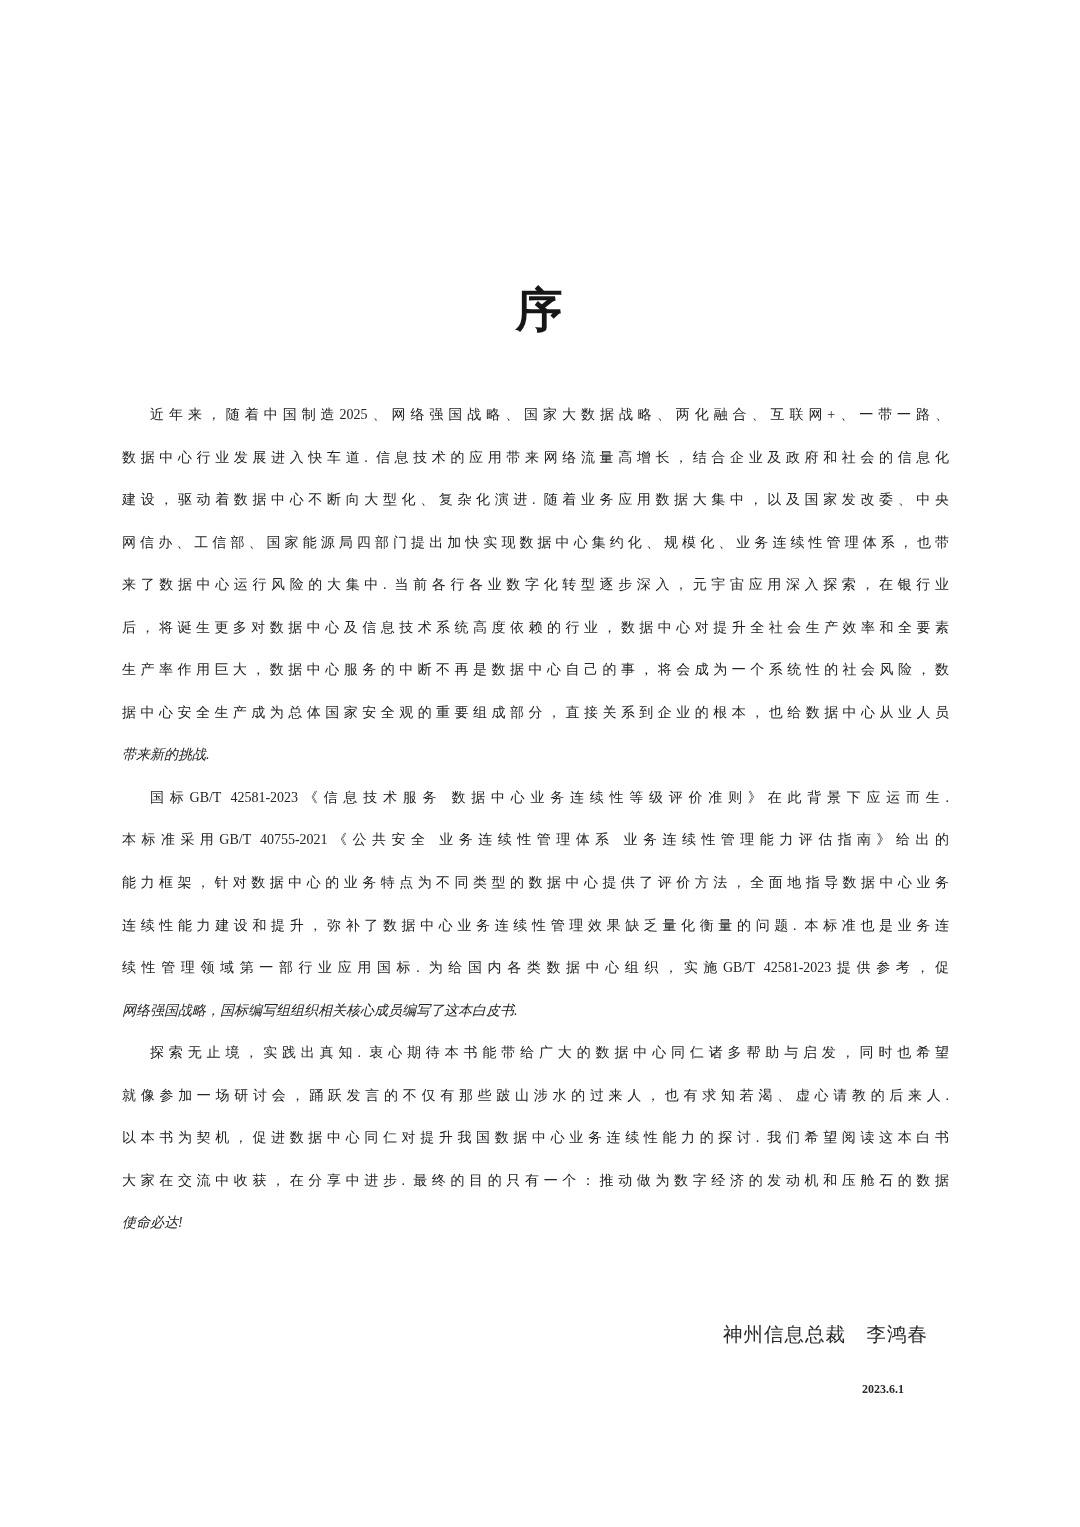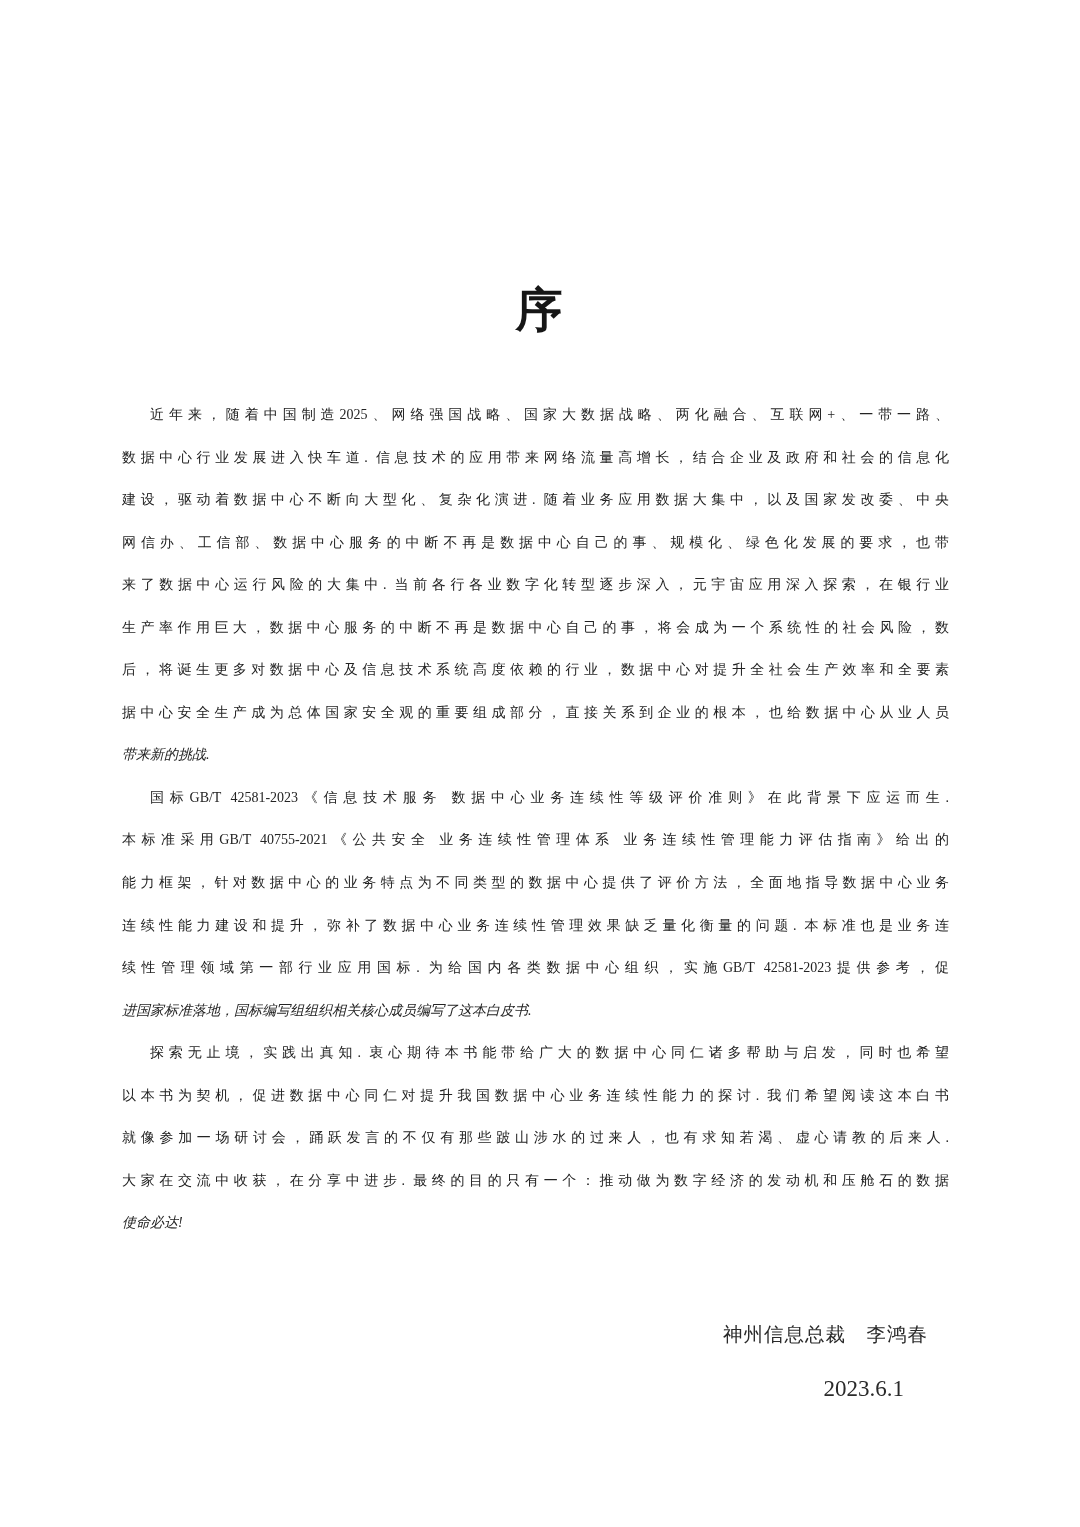--- a/index.html
+++ b/index.html
@@ -57,50 +57,51 @@
     right: 152px;
     font-size: 19.5px;
     line-height: 30px;
     color: #2a2a2a;
     letter-spacing: 1px;
   }
   .date-line {
     position: absolute;
     top: 1374px;
     right: 176px;
-    font-size: 23px;
+    font-size: 12px;
     line-height: 30px;
     color: #2a2a2a;
+    font-weight: bold;
   }
 </style>
 </head>
 <body>
 
 <div class="page">
   <h1 class="doc-title">序</h1>
 
   <div class="body-text">
       <div class="line first">近年来，随着中国制造2025、网络强国战略、国家大数据战略、两化融合、互联网+、一带一路、</div>
       <div class="line">数据中心行业发展进入快车道. 信息技术的应用带来网络流量高增长，结合企业及政府和社会的信息化</div>
       <div class="line">建设，驱动着数据中心不断向大型化、复杂化演进. 随着业务应用数据大集中，以及国家发改委、中央</div>
-      <div class="line">网信办、工信部、数据中心服务的中断不再是数据中心自己的事、规模化、绿色化发展的要求，也带</div>
+      <div class="line">网信办、工信部、国家能源局四部门提出加快实现数据中心集约化、规模化、业务连续性管理体系，也带</div>
       <div class="line">来了数据中心运行风险的大集中. 当前各行各业数字化转型逐步深入，元宇宙应用深入探索，在银行业</div>
+      <div class="line">后，将诞生更多对数据中心及信息技术系统高度依赖的行业，数据中心对提升全社会生产效率和全要素</div>
       <div class="line">生产率作用巨大，数据中心服务的中断不再是数据中心自己的事，将会成为一个系统性的社会风险，数</div>
-      <div class="line">后，将诞生更多对数据中心及信息技术系统高度依赖的行业，数据中心对提升全社会生产效率和全要素</div>
       <div class="line">据中心安全生产成为总体国家安全观的重要组成部分，直接关系到企业的根本，也给数据中心从业人员</div>
       <div class="line last">带来新的挑战.</div>
       <div class="line first">国标GB/T 42581-2023《信息技术服务 数据中心业务连续性等级评价准则》在此背景下应运而生.</div>
       <div class="line">本标准采用GB/T 40755-2021《公共安全 业务连续性管理体系 业务连续性管理能力评估指南》给出的</div>
       <div class="line">能力框架，针对数据中心的业务特点为不同类型的数据中心提供了评价方法，全面地指导数据中心业务</div>
       <div class="line">连续性能力建设和提升，弥补了数据中心业务连续性管理效果缺乏量化衡量的问题. 本标准也是业务连</div>
       <div class="line">续性管理领域第一部行业应用国标. 为给国内各类数据中心组织，实施GB/T 42581-2023提供参考，促</div>
-      <div class="line last">进国家标准落地，国标编写组组织相关核心成员编写了这本白皮书.</div>
+      <div class="line last">网络强国战略，国标编写组组织相关核心成员编写了这本白皮书.</div>
       <div class="line first">探索无止境，实践出真知. 衷心期待本书能带给广大的数据中心同仁诸多帮助与启发，同时也希望</div>
+      <div class="line">就像参加一场研讨会，踊跃发言的不仅有那些跛山涉水的过来人，也有求知若渴、虚心请教的后来人.</div>
       <div class="line">以本书为契机，促进数据中心同仁对提升我国数据中心业务连续性能力的探讨. 我们希望阅读这本白书</div>
-      <div class="line">就像参加一场研讨会，踊跃发言的不仅有那些跛山涉水的过来人，也有求知若渴、虚心请教的后来人.</div>
       <div class="line">大家在交流中收获，在分享中进步. 最终的目的只有一个：推动做为数字经济的发动机和压舱石的数据</div>
       <div class="line last">使命必达!</div>
     </div>
 
   <div class="signature">神州信息总裁　李鸿春</div>
 
   <div class="date-line">2023.6.1</div>
 </div>
 
 </body></html>

